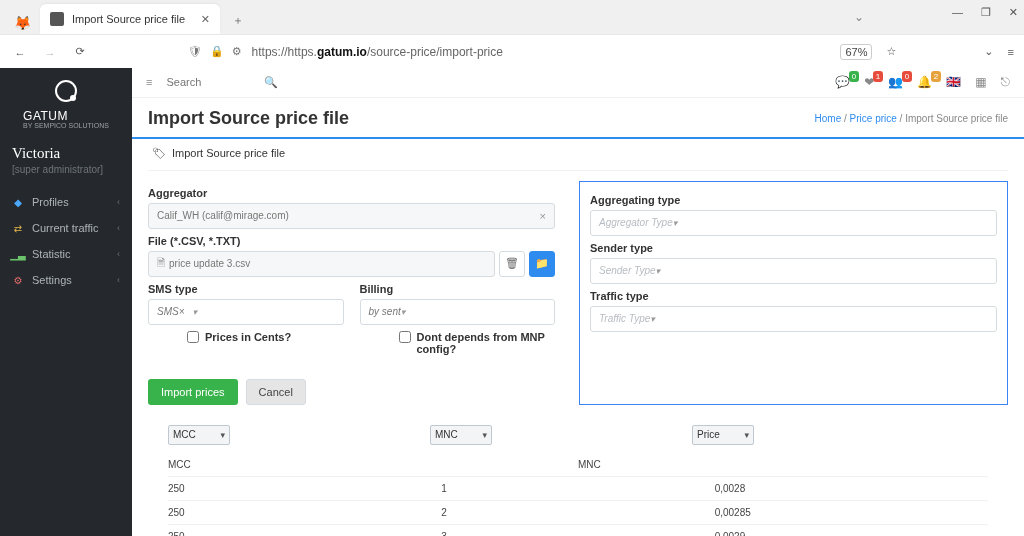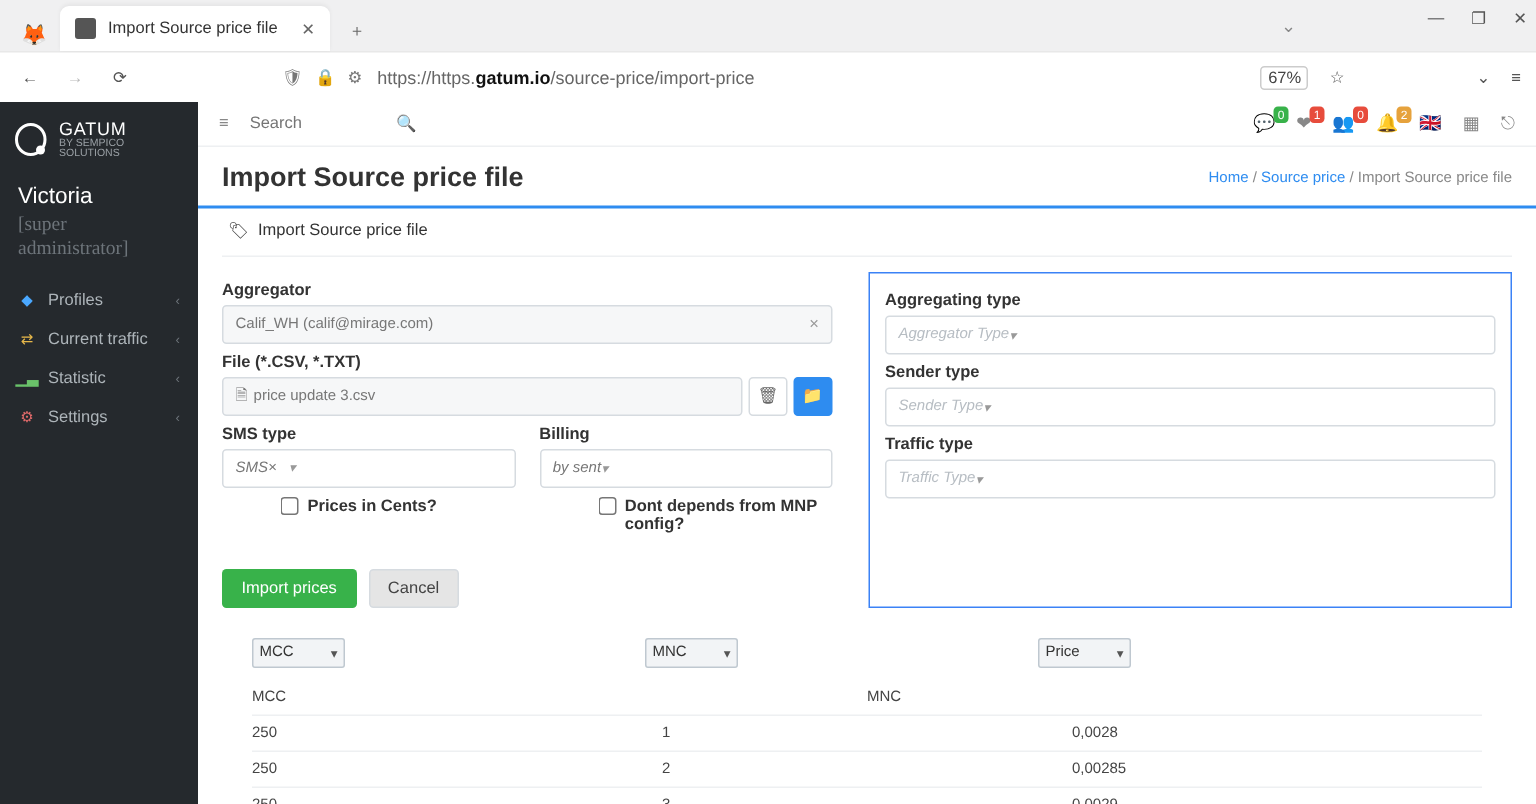--- a/index.html
+++ b/index.html
@@ -19,28 +19,28 @@
   .url-text { color: #666; font-size: 12px; }
   .url-text b { color: #111; font-weight: 600; }
   .right-icons { display:flex; align-items:center; gap:14px; color:#555; }
   .zoom-label { font-size:11px; color:#444; border:1px solid #ccc; border-radius:3px; padding:1px 4px;}
   .window-controls { position:absolute; top:6px; right:6px; display:flex; gap:18px; color:#555;}
   .window-controls span{ font-size:11px; cursor:pointer;}
   .dd-chevron{ position:absolute; top:10px; right:160px; color:#888; font-size:12px;}
 
   .app { display:flex; height: calc(536px - 68px); }
   .sidebar { width: 132px; background: #25292d; color: #c6c9cc; display:flex; flex-direction:column; }
-  .brand { padding: 12px 10px 8px; display:flex; gap:8px; align-items:center;}
+  .brand { padding: 12px 10px 8px; display:flex; gap:8px; align-items:center;flex-direction:column;}
   .brand-logo { width:22px; height:22px; border:2px solid #fff; border-radius:50%; position:relative;}
   .brand-logo:after{content:""; position:absolute; width:6px; height:6px; background:#fff; border-radius:50%; bottom:-1px; right:-1px;}
   .brand-text { line-height:1;}
   .brand-text .t1{ font-size:12px; color:#fff; letter-spacing:.5px;}
   .brand-text .t2{ font-size:7px; color:#9aa0a5;}
-  .user-name { padding: 8px 12px 2px; font-size:15px; color:#fff;}
-  .user-role { padding: 0 12px 14px; font-size:13px; color:#6d747a;font-family:Liberation Serif, serif;}
+  .user-name { padding: 8px 12px 2px; font-size:15px; color:#fff;font-family:Liberation Serif, serif;}
+  .user-role { padding: 0 12px 14px; font-size:10px; color:#6d747a;}
   .nav-group { display:flex; flex-direction:column;}
   .nav-item { display:flex; align-items:center; gap:8px; padding:7px 12px; font-size:11px; color:#adb4b9; cursor:pointer; position:relative;}
   .nav-item .chev { margin-left:auto; color:#6d747a; font-size:9px;}
   .ico { width:12px; height:12px; display:inline-flex; align-items:center; justify-content:center; font-size:10px;}
   .ico.blue{color:#4aa8ff;} .ico.yellow{color:#e6b74a;} .ico.green{color:#6ac26a;} .ico.red{color:#e06a6a;}
 
   .main { flex:1; background:#fff; display:flex; flex-direction:column; overflow:hidden;}
   .topbar { height:34px; border-bottom:1px solid #eef0f2; display:flex; align-items:center; padding:0 14px; gap:14px;}
   .burger{ color:#888; cursor:pointer;}
   .searchbox{ display:flex; align-items:center; gap:8px; color:#aaa;}
@@ -183,21 +183,21 @@
         <span class="tb-ic">🇬🇧</span>
         <span class="tb-ic">▦</span>
         <span class="tb-ic">⎋</span>
       </div>
     </div>
 
     <div class="page-head">
       <div class="page-title">Import Source price file</div>
       <div class="crumbs">
         <a>Home</a> /
-        <a>Source price</a> /
+        <a>Price price</a> /
         <span>Import Source price file</span>
       </div>
     </div>
     <div class="blue-sep"></div>
 
     <div class="content">
       <div class="panel-head">
         <span class="tag-ic">🏷</span>
         <span>Import Source price file</span>
       </div>

